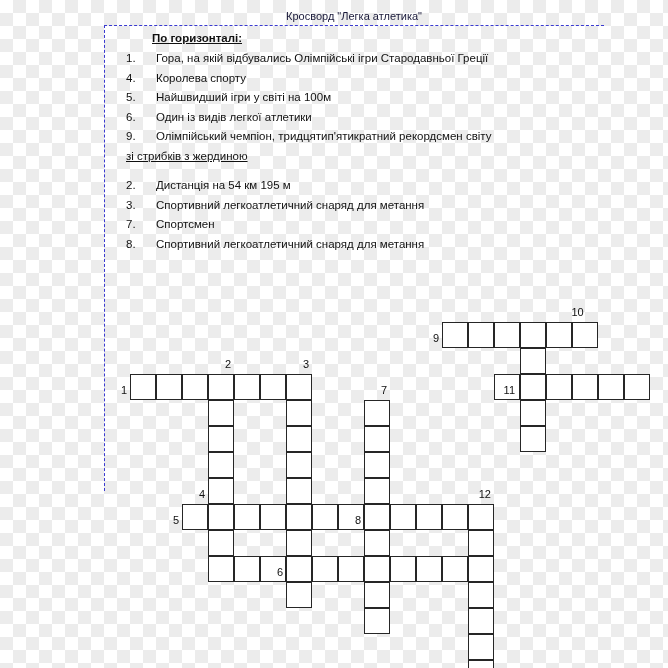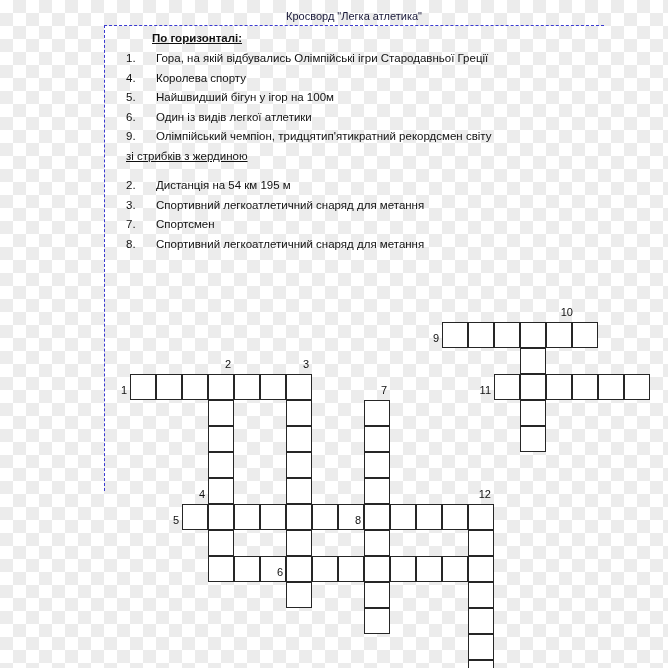--- a/index.html
+++ b/index.html
@@ -138,21 +138,21 @@
   <div class="clue">
     <span class="num">1.</span>
     <span class="txt">Гора, на якій відбувались Олімпійські ігри Стародавньої Греції</span>
   </div>
   <div class="clue">
     <span class="num">4.</span>
     <span class="txt">Королева спорту</span>
   </div>
   <div class="clue">
     <span class="num">5.</span>
-    <span class="txt">Найшвидший бігун у ігор на 100м</span>
+    <span class="txt">Найшвидший ігри у світі на 100м</span>
   </div>
   <div class="clue">
     <span class="num">6.</span>
     <span class="txt">Один із видів легкої атлетики</span>
   </div>
   <div class="clue">
     <span class="num">9.</span>
     <span class="txt">Олімпійський чемпіон, тридцятип'ятикратний рекордсмен світу</span>
   </div>
   <div class="cont">зі стрибків з жердиною</div>
@@ -240,25 +240,25 @@
     <div class="cell" style="left: 312px; top: 260px;"></div>
     <div class="cell" style="left: 338px; top: 260px;"></div>
     <div class="cell" style="left: 364px; top: 260px;"></div>
     <div class="cell" style="left: 182px; top: 286px;"></div>
     <div class="cell" style="left: 260px; top: 286px;"></div>
     <div class="cell" style="left: 364px; top: 286px;"></div>
     <div class="cell" style="left: 260px; top: 312px;"></div>
     <div class="cell" style="left: 364px; top: 312px;"></div>
     <div class="cell" style="left: 364px; top: 338px;"></div>
     <div class="cell" style="left: 364px; top: 364px;"></div>
-    <div class="cellnum" style="left: 446px; top: 10px; width: 23px;">10</div>
+    <div class="cellnum" style="left: 462px; top: 10px; width: 23px; text-align: center;">10</div>
     <div class="cellnum" style="left: 312px; top: 36px; width: 23px;">9</div>
     <div class="cellnum" style="left: 104px; top: 62px; width: 23px;">2</div>
     <div class="cellnum" style="left: 0px; top: 88px; width: 23px;">1</div>
     <div class="cellnum" style="left: 182px; top: 62px; width: 23px;">3</div>
-    <div class="cellnum" style="left: 364px; top: 88px; width: 23px;">11</div>
+    <div class="cellnum" style="left: 364px; top: 88px; width: 23px; padding-left: 24px;">11</div>
     <div class="cellnum" style="left: 260px; top: 88px; width: 23px;">7</div>
     <div class="cellnum" style="left: 78px; top: 192px; width: 23px;">4</div>
     <div class="cellnum" style="left: 364px; top: 192px; width: 23px;">12</div>
     <div class="cellnum" style="left: 52px; top: 218px; width: 23px;">5</div>
     <div class="cellnum" style="left: 234px; top: 218px; width: 23px;">8</div>
     <div class="cellnum" style="left: 156px; top: 270px; width: 23px;">6</div>
   </div>
 
 </body></html>

